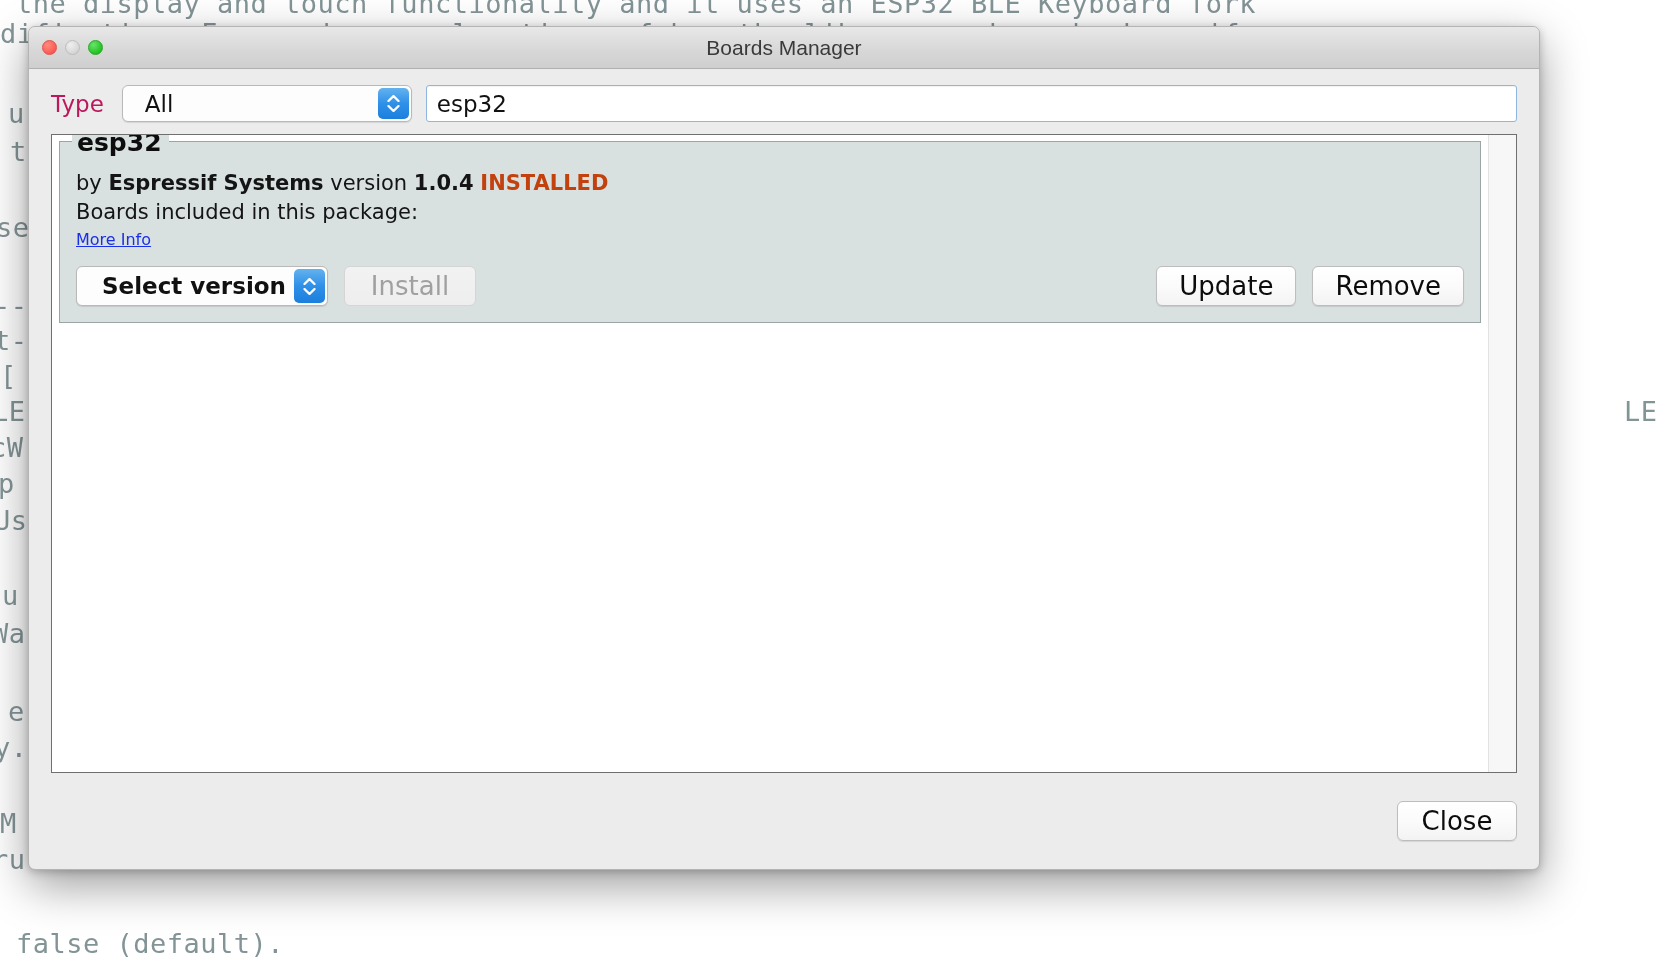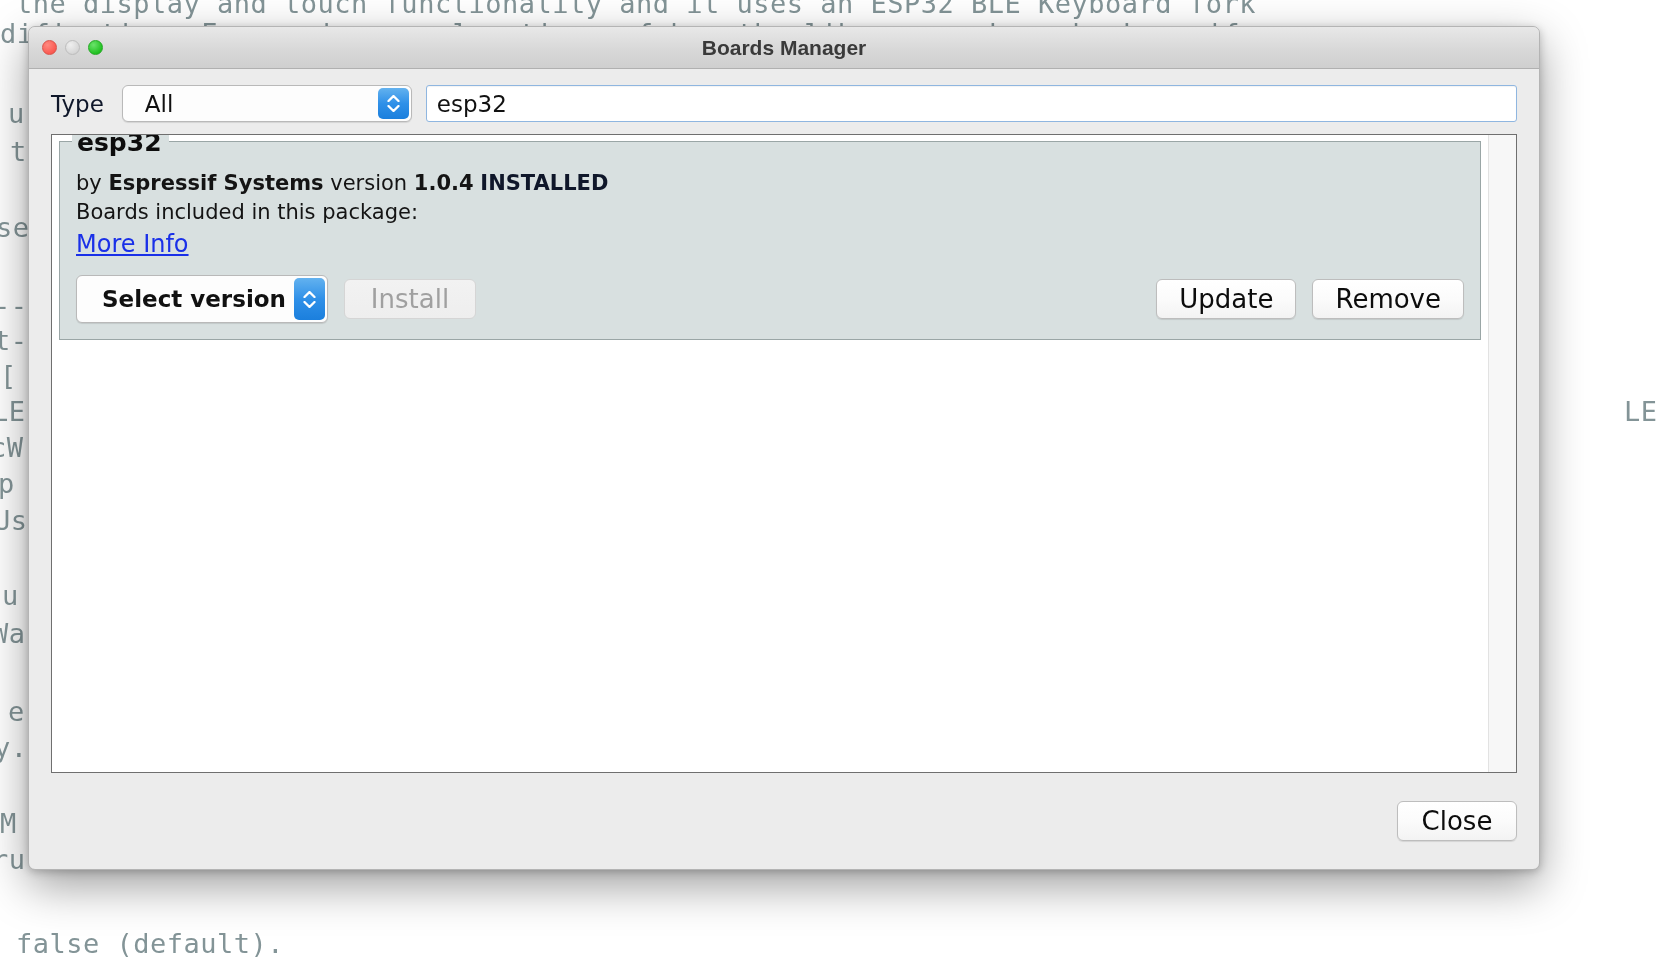--- a/index.html
+++ b/index.html
@@ -45,21 +45,20 @@
   #titlebar {
     position: relative;
     height: 42px;
     flex: 0 0 42px;
     background: linear-gradient(to bottom, #e8e8e8 0%, #d8d8d8 55%, #cfcfcf 100%);
     border-bottom: 1px solid #b0b0b0;
     border-top-left-radius: 6px;
     border-top-right-radius: 6px;
     display: flex;
     align-items: center;
-    font-weight: bold;
   }
   #traffic {
     position: absolute;
     left: 13px; top: 0; bottom: 0;
     display: flex; align-items: center; gap: 8px;
   }
   .light {
     width: 15px; height: 15px; border-radius: 50%;
     display: inline-block;
   }
@@ -78,21 +77,21 @@
   
   #filter-row {
     flex: 0 0 auto;
     display: flex;
     align-items: center;
     padding: 16px 22px 12px 22px;
     gap: 14px;
   }
   #type-label {
     font-size: 23px;
-    color: #0f172a;
+    color: #be185d;
     font-family: "DejaVu Sans", sans-serif;
     padding-right: 4px;
   }
 
   
   .popup {
     position: relative;
     display: inline-flex;
     align-items: center;
     height: 37px;
@@ -180,42 +179,42 @@
 
   .meta-line {
     font-size: 21px;
     color: #141414;
     font-family: "DejaVu Sans", sans-serif;
     line-height: 1.27;
     margin: 0 0 2px 0;
     white-space: nowrap;
   }
   .meta-line b { font-weight: bold; }
-  .installed { color: #0f172a; font-weight: bold; }
+  .installed { color: #c2410c; font-weight: bold; }
   .morelink {
     display: inline-block;
-    font-size: 24px;
+    font-size: 16px;
     color: #1a30e8;
     text-decoration: underline;
     cursor: pointer;
     margin-top: 3px;
     font-family: "DejaVu Sans", sans-serif;
   }
 
   .pkg-actions {
     margin-top: 17px;
     display: flex;
     align-items: center;
     gap: 16px;
     position: relative;
     min-height: 40px;
   }
   #version-popup {
     width: 252px;
-    height: 48px;
+    height: 40px;
     font-weight: bold;
     font-size: 23px;
     padding-left: 25px;
   }
   .btn {
     height: 40px;
     min-width: 132px;
     padding: 0 22px;
     background: linear-gradient(to bottom, #ffffff 0%, #fbfbfb 50%, #f3f3f3 100%);
     border: 1px solid #bdbdbd;

